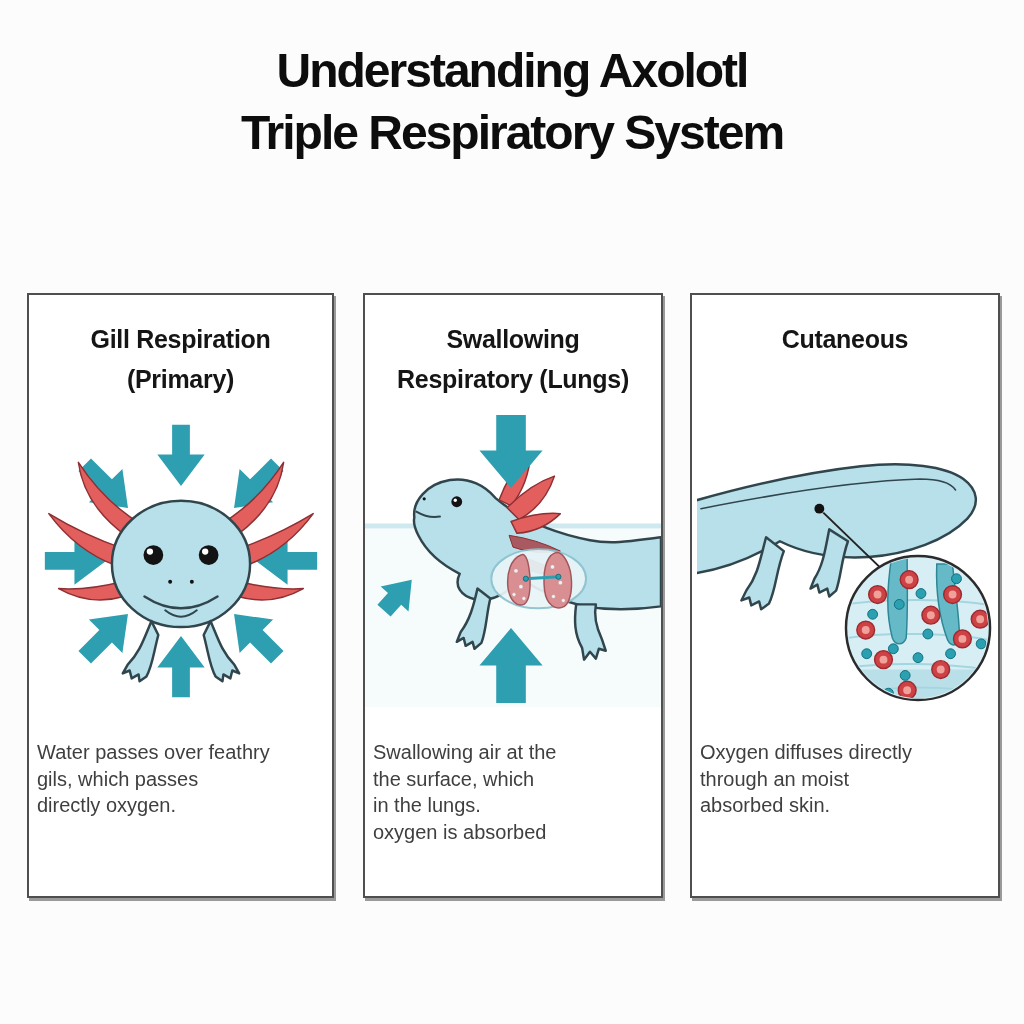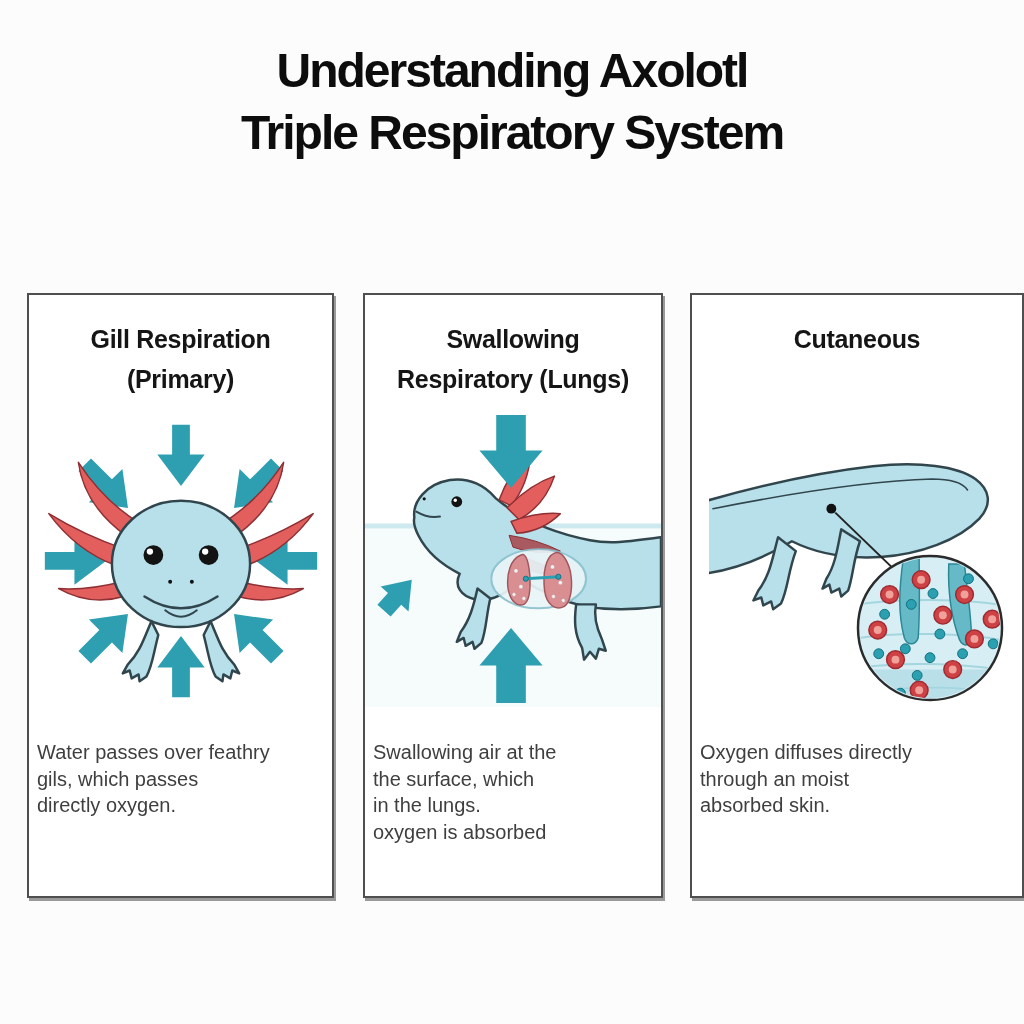--- a/index.html
+++ b/index.html
@@ -12,21 +12,21 @@
   .title{position:absolute;left:0;right:0;top:40px;text-align:center;
          font-weight:700;font-size:48px;line-height:1.3;letter-spacing:-2px;
          color:var(--title-text)}
   .title div{white-space:nowrap}
 
   .panel{position:absolute;top:293px;height:605px;background:#ffffff;
          border:2px solid var(--panel-border);
          box-shadow:2px 3px 0 var(--panel-shadow)}
   #panel-gill{left:27px;width:307px}
   #panel-pulmonary{left:363px;width:300px}
-  #panel-cutaneous{left:690px;width:334px}
+  #panel-cutaneous{left:690px;width:310px}
 
   .heading{position:absolute;top:24px;left:0;right:0;text-align:center;
            font-weight:700;font-size:25px;line-height:1.6;letter-spacing:-.3px;
            color:var(--heading-text)}
   .art{position:absolute;top:116px;left:50%;transform:translateX(-50%);
        width:296px;height:296px}
   .caption{position:absolute;top:444px;left:8px;right:8px;text-align:left;
            font-size:20px;line-height:1.33;color:var(--caption-text)}
 
   

